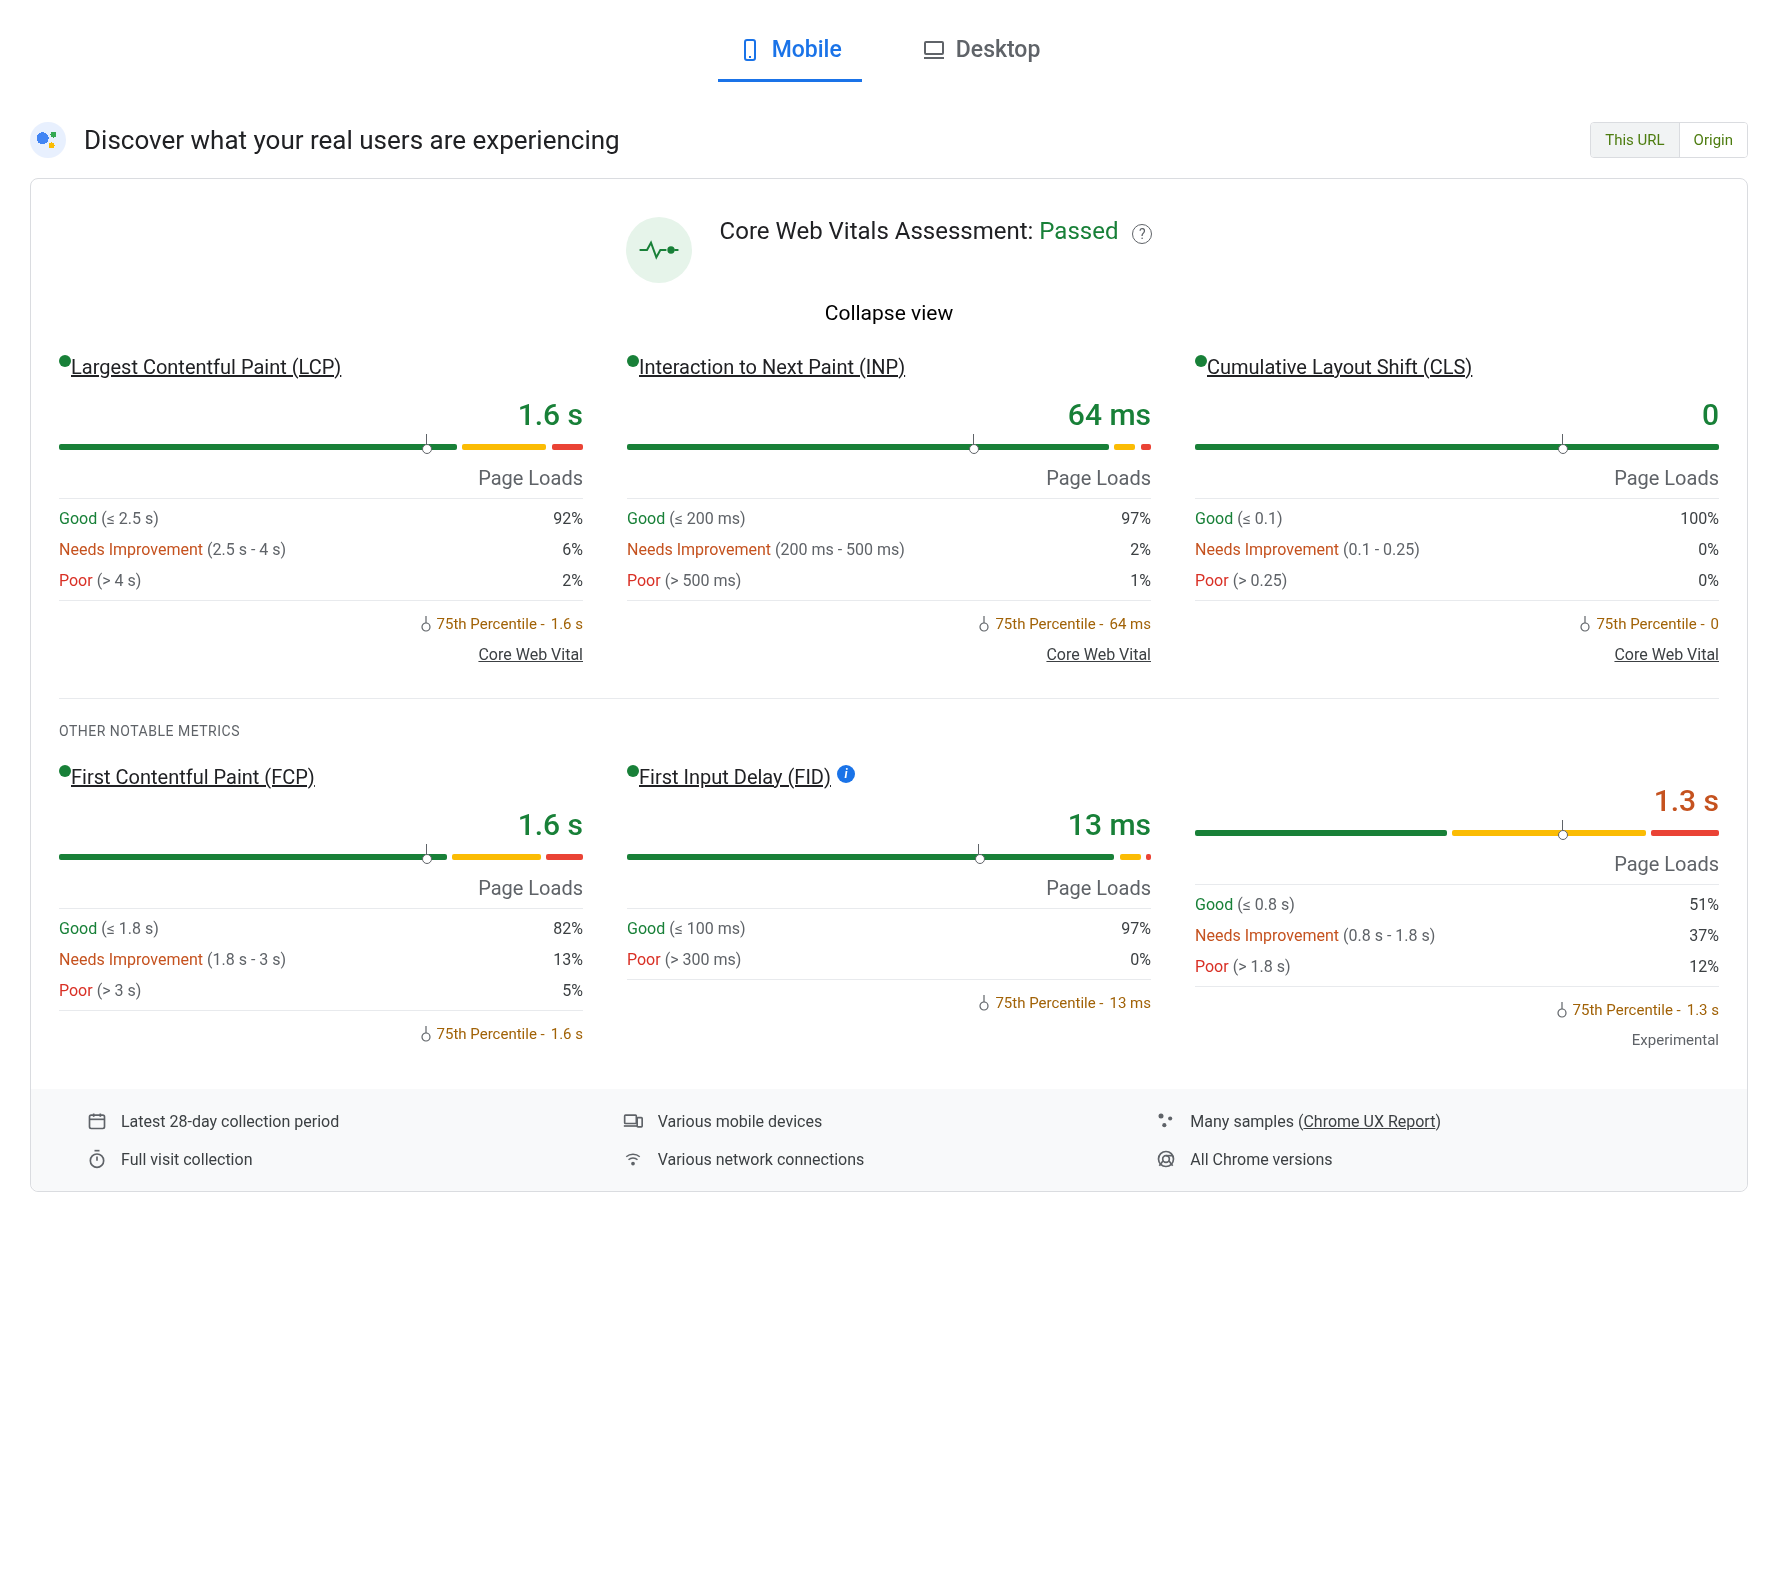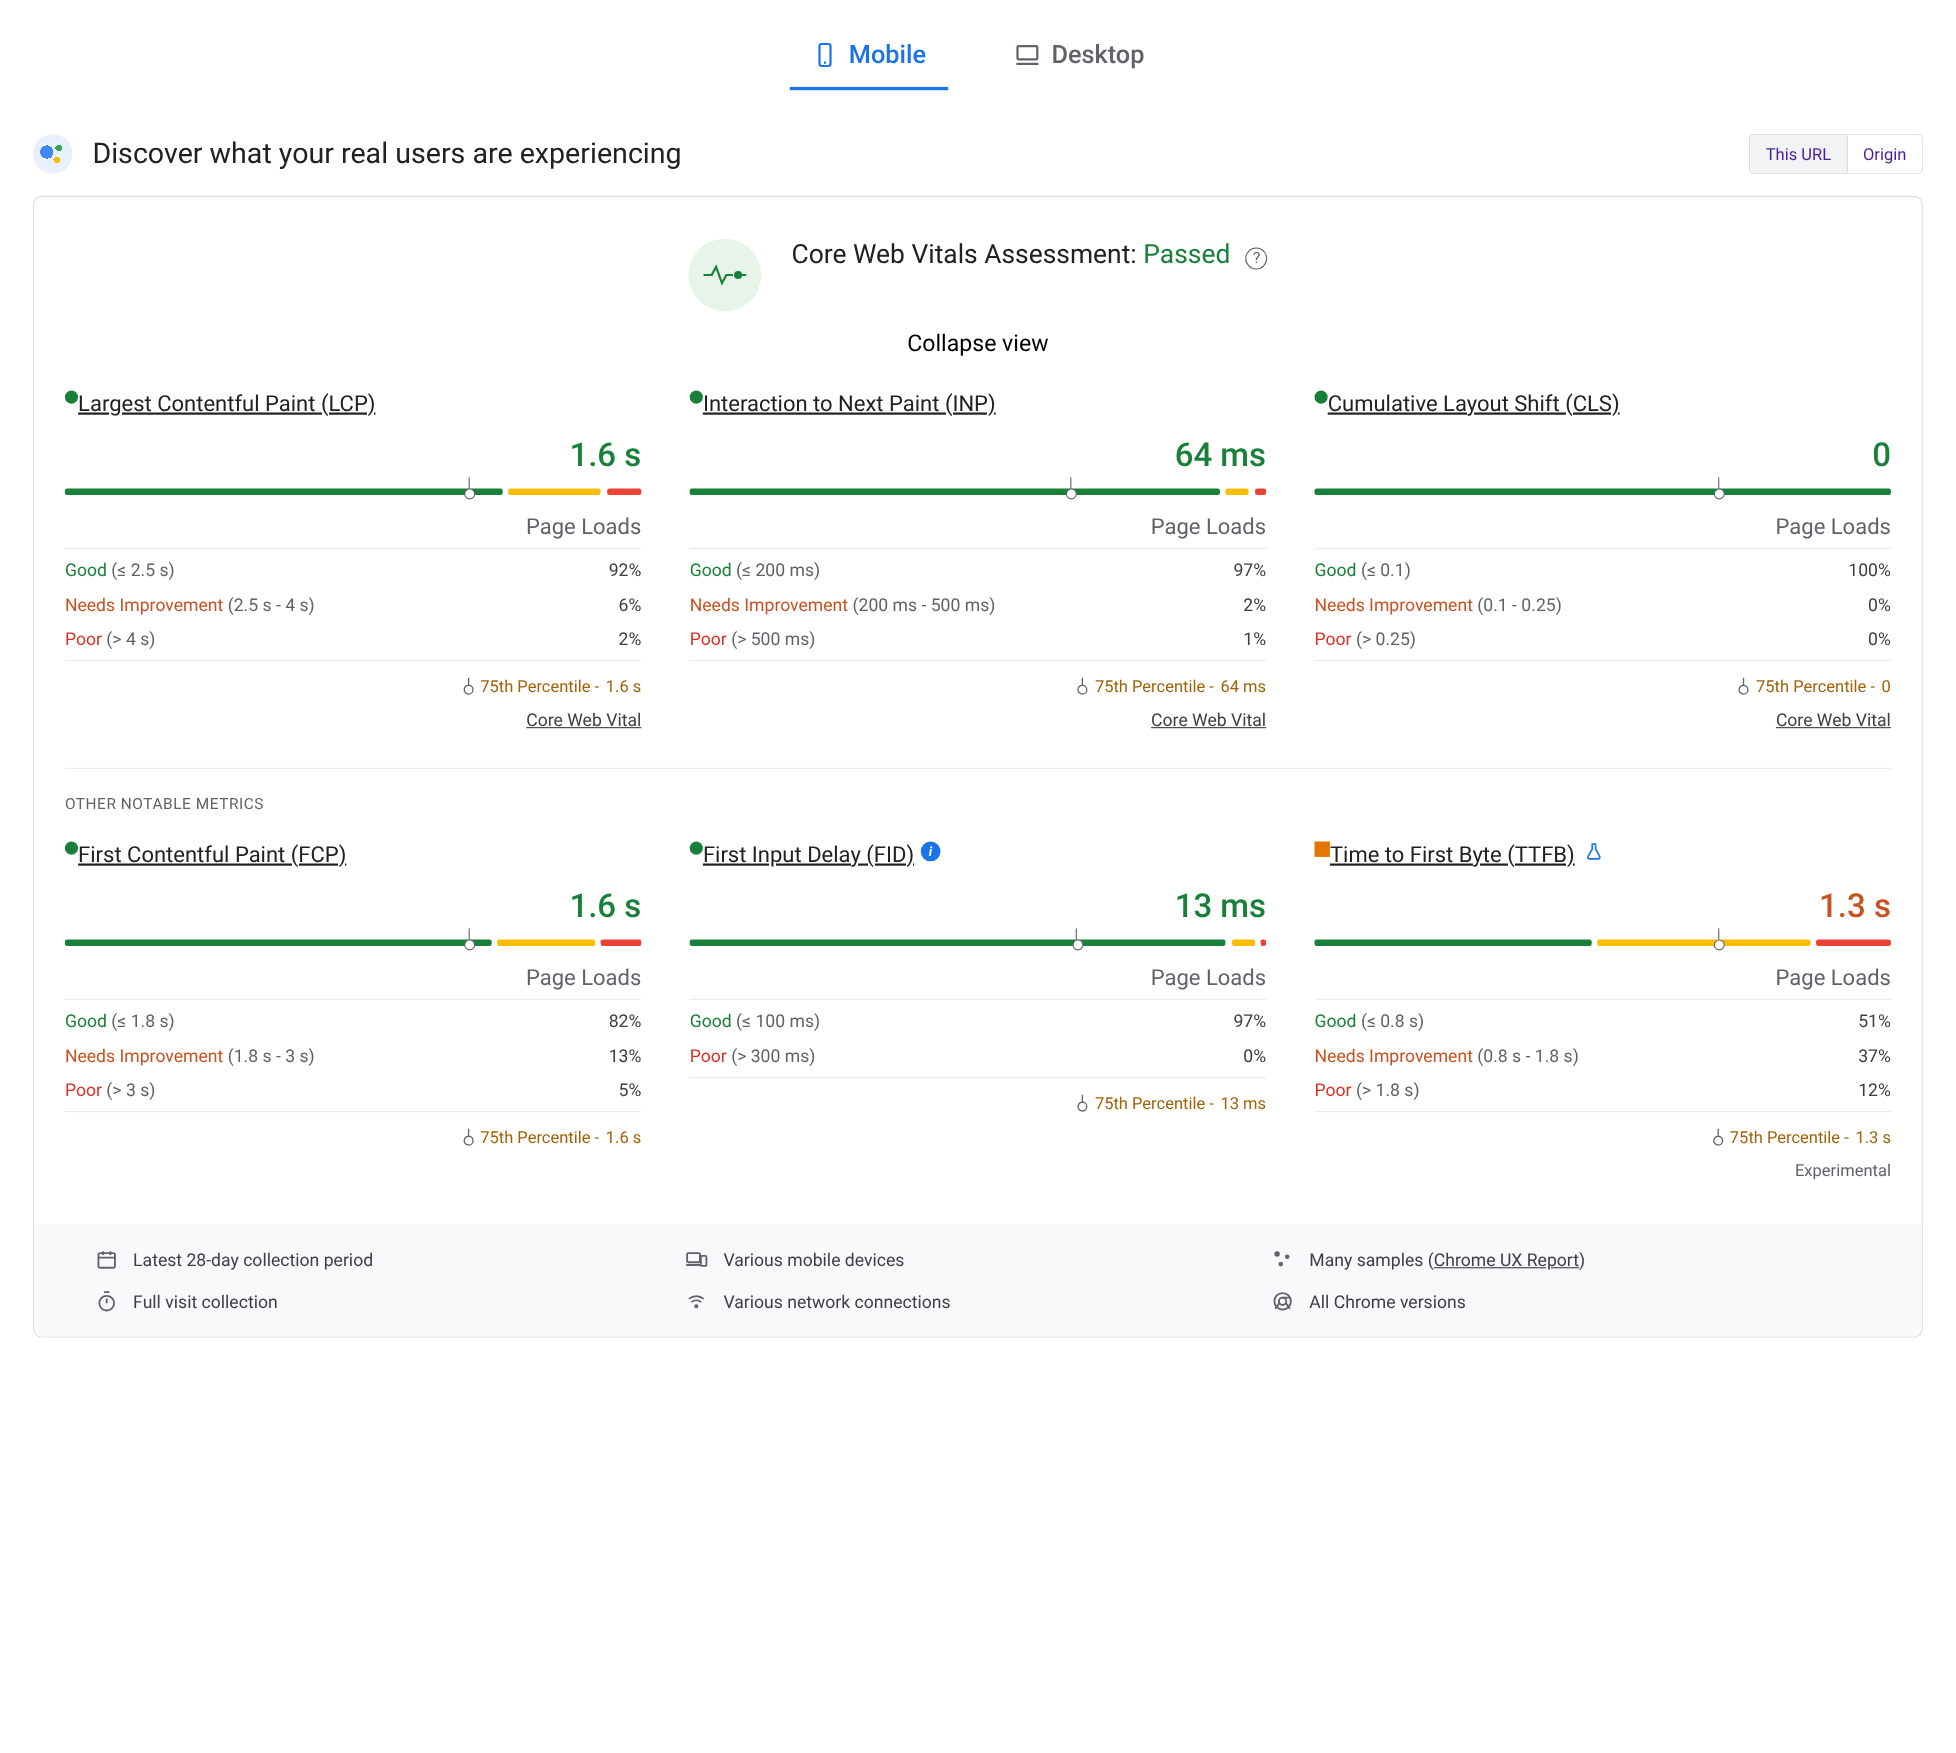--- a/index.html
+++ b/index.html
@@ -27,21 +27,21 @@
   .header-left { display:flex; align-items:center; gap:18px; }
   .crux-icon {
     width: 36px; height: 36px; border-radius: 50%;
     background: radial-gradient(circle at 35% 45%, #4285f4 0 6px, transparent 6px),
                 radial-gradient(circle at 65% 35%, #34a853 0 3px, transparent 3px),
                 radial-gradient(circle at 60% 65%, #fbbc04 0 3px, transparent 3px),
                 #e8f0fe;
   }
   .page-title { font-size: 26px; font-weight: 400; color: #202124; }
   .pill-group { display:flex; border:1px solid #dadce0; border-radius:4px; overflow:hidden; }
-  .pill { padding: 8px 14px; font-size: 15px; color:#4c1d95; background:#fff; cursor:pointer; }
+  .pill { padding: 8px 14px; font-size: 15px; color:#4d7c0f; background:#fff; cursor:pointer; }
   .pill.active { background:#f1f3f4; }
   .pill + .pill { border-left:1px solid #dadce0; }
   
   .panel { border:1px solid #dadce0; border-radius:8px; padding: 30px 28px 0 28px; }
   .assessment { display:flex; justify-content:center; gap:28px; margin: 8px 0 14px 0; }
   .pulse-circle {
     width: 66px; height: 66px; border-radius:50%; background:#e6f4ea;
     display:flex; align-items:center; justify-content:center;
   }
   .assess-text { font-size: 24px; font-weight:400; color:#202124; }
@@ -327,27 +327,20 @@
           <svg class="pin-icon" viewBox="0 0 10 16" fill="none" stroke="#5f6368" stroke-width="1.2">
             <line x1="5" y1="0" x2="5" y2="7"></line>
             <circle cx="5" cy="11" r="4"></circle>
           </svg>
           <span>75th Percentile - </span>
           <span>13 ms</span>
         </div>
     </div>
 
     <div>
-      <div class="metric-title-row">
-        <span class="sq"></span>
-        <span class="metric-name">Time to First Byte (TTFB)</span>
-        <svg class="flask-icon" width="18" height="18" viewBox="0 0 24 24" fill="none" stroke="#1a73e8" stroke-width="2">
-            <path d="M9 3h6M10 3v6l-5 9a2 2 0 0 0 1.7 3h10.6a2 2 0 0 0 1.7-3l-5-9V3"></path>
-          </svg>
-      </div>
       <div class="metric-value val-amber">1.3 s</div>
       <div class="dist">
         <div class="bar good" style="width:48%"></div>
         <div class="bar ni" style="left:49%; width:37%"></div>
         <div class="bar poor" style="left:87%; width:13%"></div>
         <div class="marker" style="left:70%"></div>
       </div>
       <div class="page-loads">Page Loads</div>
       <hr class="hr">
       <div class="row">

